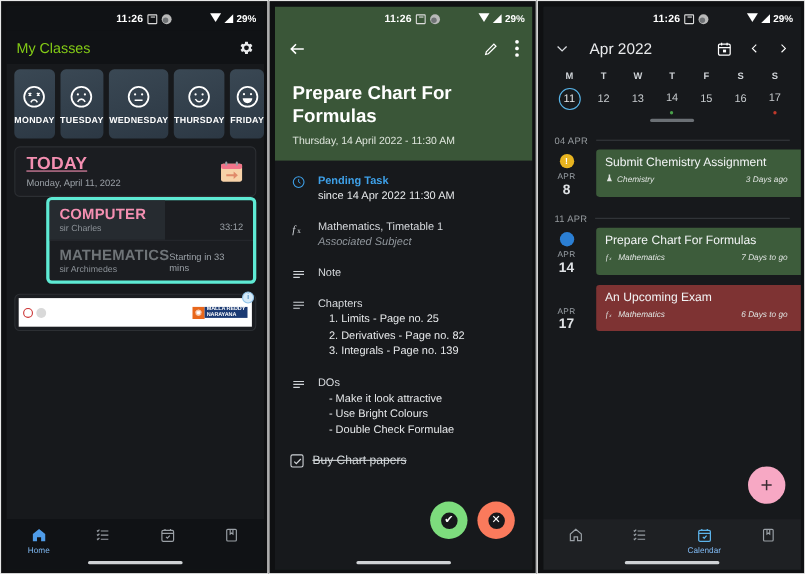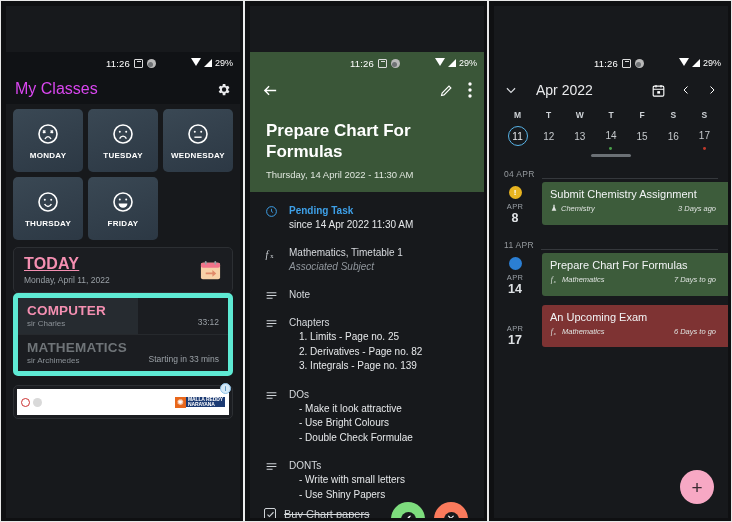--- a/index.html
+++ b/index.html
@@ -15,23 +15,22 @@
     position: relative;
     background: #0f1012;
     overflow: hidden;
     border: 1px solid #e8e8e8;
   }
   .phone-inner { position: absolute; left: 5px; top: 5px; width: 234px; height: 512px; overflow: hidden; background: #17191c; }
 
   
   .statusbar {
     height: 22px; display: flex; align-items: center;
-    font-size: 9px; color: #ffffff; font-weight: normal;
+    font-size: 9px; color: #ffffff; font-weight: bold;
     padding: 0 7px;
-    margin-top: 46px;
   }
   .sb-left { flex: 0 0 auto; width: 58px; }
   .sb-center { flex: 1; display: flex; align-items: center; justify-content: center; gap: 4px; }
   .sb-right { flex: 0 0 auto; display: flex; align-items: center; gap: 3px; }
   .sb-time { font-size: 9.5px; letter-spacing: .2px; }
   .ic-cal-sm {
     width: 9px; height: 9px; border: 1px solid #dcdcdc; border-radius: 1px;
     position: relative; display: inline-block;
   }
   .ic-cal-sm::after { content:""; position:absolute; top:1.5px; left:1.5px; right:1.5px; height:1px; background:#dcdcdc;}
@@ -43,41 +42,41 @@
   }
   .ic-sig { width: 0; height: 0; border-left: 8px solid transparent; border-bottom: 8px solid #ffffff; }
   .sb-batt { font-size: 9px; }
 
   
   .p1 { background: #17191c; height: 512px; position: relative; }
   .p1-appbar {
     height: 30px; background: #101215; display: flex; align-items: center;
     padding: 0 9px; justify-content: space-between;
   }
-  .p1-title { font-size: 16px; color: #d946ef; font-weight: normal; }
+  .p1-title { font-size: 13px; color: #84cc16; font-weight: normal; }
   .gear { width: 15px; height: 15px; }
   .p1-body { padding: 5px 7px 0 7px; }
-  .daygrid { display: grid; grid-template-columns: repeat(3, 1fr); gap: 5px; }
+  .daygrid { display: grid; grid-template-columns: repeat(5, 1fr); gap: 5px; }
   .daycard {
     height: 63px; border-radius: 5px;
     background: linear-gradient(160deg,#3a4854 0%, #2c3844 100%);
     display: flex; flex-direction: column; align-items: center; justify-content: center; gap: 5px;
   }
   .daycard .face { width: 24px; height: 24px; }
   .daycard .dname { font-size: 8px; font-weight: bold; color: #ffffff; letter-spacing: .3px; }
 
   .bigbtn {
     margin-top: 7px; border: 1px solid #2c2f33; border-radius: 5px; background: #1b1d21;
     padding: 7px 10px; display: flex; align-items: center; justify-content: space-between;
   }
   .bigbtn .bb-main { font-size: 16px; font-weight: bold; color: #f48fb1; letter-spacing: .2px; text-decoration: underline; }
   .bigbtn .bb-sub { font-size: 8.5px; color: #9aa0a6; margin-top: 2px; }
 
   .sec-label { font-size: 8px; color: #8e949a; margin: 9px 2px 4px 2px; }
-  .upcoming { border: 5px solid #5eead4; border-radius: 5px; overflow: hidden; background: #1b1d21; }
+  .upcoming { border: 3px solid #5eead4; border-radius: 5px; overflow: hidden; background: #1b1d21; margin-left: 29px; }
   .uprow { position: relative; padding: 5px 9px 6px 9px; }
   .uprow + .uprow { border-top: 1px solid #26292d; }
   .uprow .prog { position: absolute; left:0; top:0; bottom:0; background: #262b30; }
   .uprow .content { position: relative; display: flex; align-items: flex-end; justify-content: space-between; }
   .up-name { font-size: 13.5px; font-weight: bold; letter-spacing: .2px; }
   .up-name.active { color: #f48fb1; }
   .up-name.idle { color: #6f7478; }
   .up-teacher { font-size: 8px; color: #8b9197; margin-top: 1px; }
   .up-right { font-size: 8.5px; color: #9aa0a6; padding-bottom: 1px; }
 
@@ -135,21 +134,21 @@
   .p3-actions { display:flex; align-items:center; gap: 14px; }
   .weekstrip { padding: 4px 8px 0 8px; }
   .wrow { display:grid; grid-template-columns: repeat(7,1fr); }
   .wdow { text-align:center; font-size: 8.5px; font-weight: bold; color:#cfd3d7; padding-bottom: 6px;}
   .wday { text-align:center; font-size: 10px; color:#c6cacd; height: 24px; display:flex; flex-direction:column; align-items:center; justify-content:flex-start;}
   .wday .num { width: 20px; height: 20px; border-radius:50%; display:flex;align-items:center;justify-content:center;}
   .wday.sel .num { border: 1.5px solid #58b4e8; color:#e9eaec; }
   .dot { width: 3px; height: 3px; border-radius:50%; margin-top:2px;}
   .strip-handle { width: 40px; height: 2.5px; border-radius:2px; background:#6b7075; margin: 4px auto 0 auto;}
   .agenda { padding: 6px 0 0 0; }
-  .daygroup { display:flex; align-items:flex-end; gap: 7px; padding: 6px 10px 3px 10px;}
+  .daygroup { display:flex; align-items:center; gap: 7px; padding: 6px 10px 3px 10px;}
   .daygroup .lab { font-size: 8.5px; color:#969b9f; letter-spacing:.3px; }
   .daygroup .line { flex:1; height:1px; background:#35383c; }
   .evrow { display:flex; align-items: stretch; gap: 6px; padding: 0 0 9px 0; }
   .evdate { width: 42px; flex: 0 0 42px; display:flex; flex-direction:column; align-items:center; padding-top: 4px; gap: 1px;}
   .evdate .badge { width: 13px; height: 13px; border-radius:50%; display:flex; align-items:center; justify-content:center; font-size:8px; color:#fff; font-weight:bold; margin-bottom:2px;}
   .evdate .mon { font-size: 7.5px; color:#9aa0a6; letter-spacing:.3px;}
   .evdate .dnum { font-size: 12.5px; color:#dfe2e5; font-weight: bold; line-height: 13px;}
   .evcard { flex: 1; border-radius: 3px; padding: 6px 8px 5px 8px; margin-right: -6px; }
   .evcard.green { background: #3d5c3b; }
   .evcard.red { background: #7e3333; }
@@ -462,34 +461,20 @@
             <div class="dtxt">
               <div class="dhead">DOs</div>
               <div class="dlist">
                 <div>- Make it look attractive</div>
                 <div>- Use Bright Colours</div>
                 <div>- Double Check Formulae</div>
               </div>
             </div>
           </div>
 
-          <div class="drow" style="margin-bottom:6px">
-            <span class="dic">
-              <svg width="13" height="13" viewBox="0 0 24 24" stroke="#cfd3d7" stroke-width="2" fill="none">
-                <path d="M3 7h18M3 12h18M3 17h11"></path>
-              </svg>
-            </span>
-            <div class="dtxt">
-              <div class="dhead">DONTs</div>
-              <div class="dlist">
-                <div>- Write with small letters</div>
-                <div>- Use Shiny Papers</div>
-              </div>
-            </div>
-          </div>
         </div>
 
         <div class="chk-row">
           <span class="chkbox">
             <svg width="9" height="9" viewBox="0 0 24 24" fill="none" stroke="#cfd3d7" stroke-width="3">
                 <path d="M4 12.5l5 5L20 6"></path>
               </svg>
           </span>
           <span class="chk-label">Buy Chart papers</span>
         </div>

